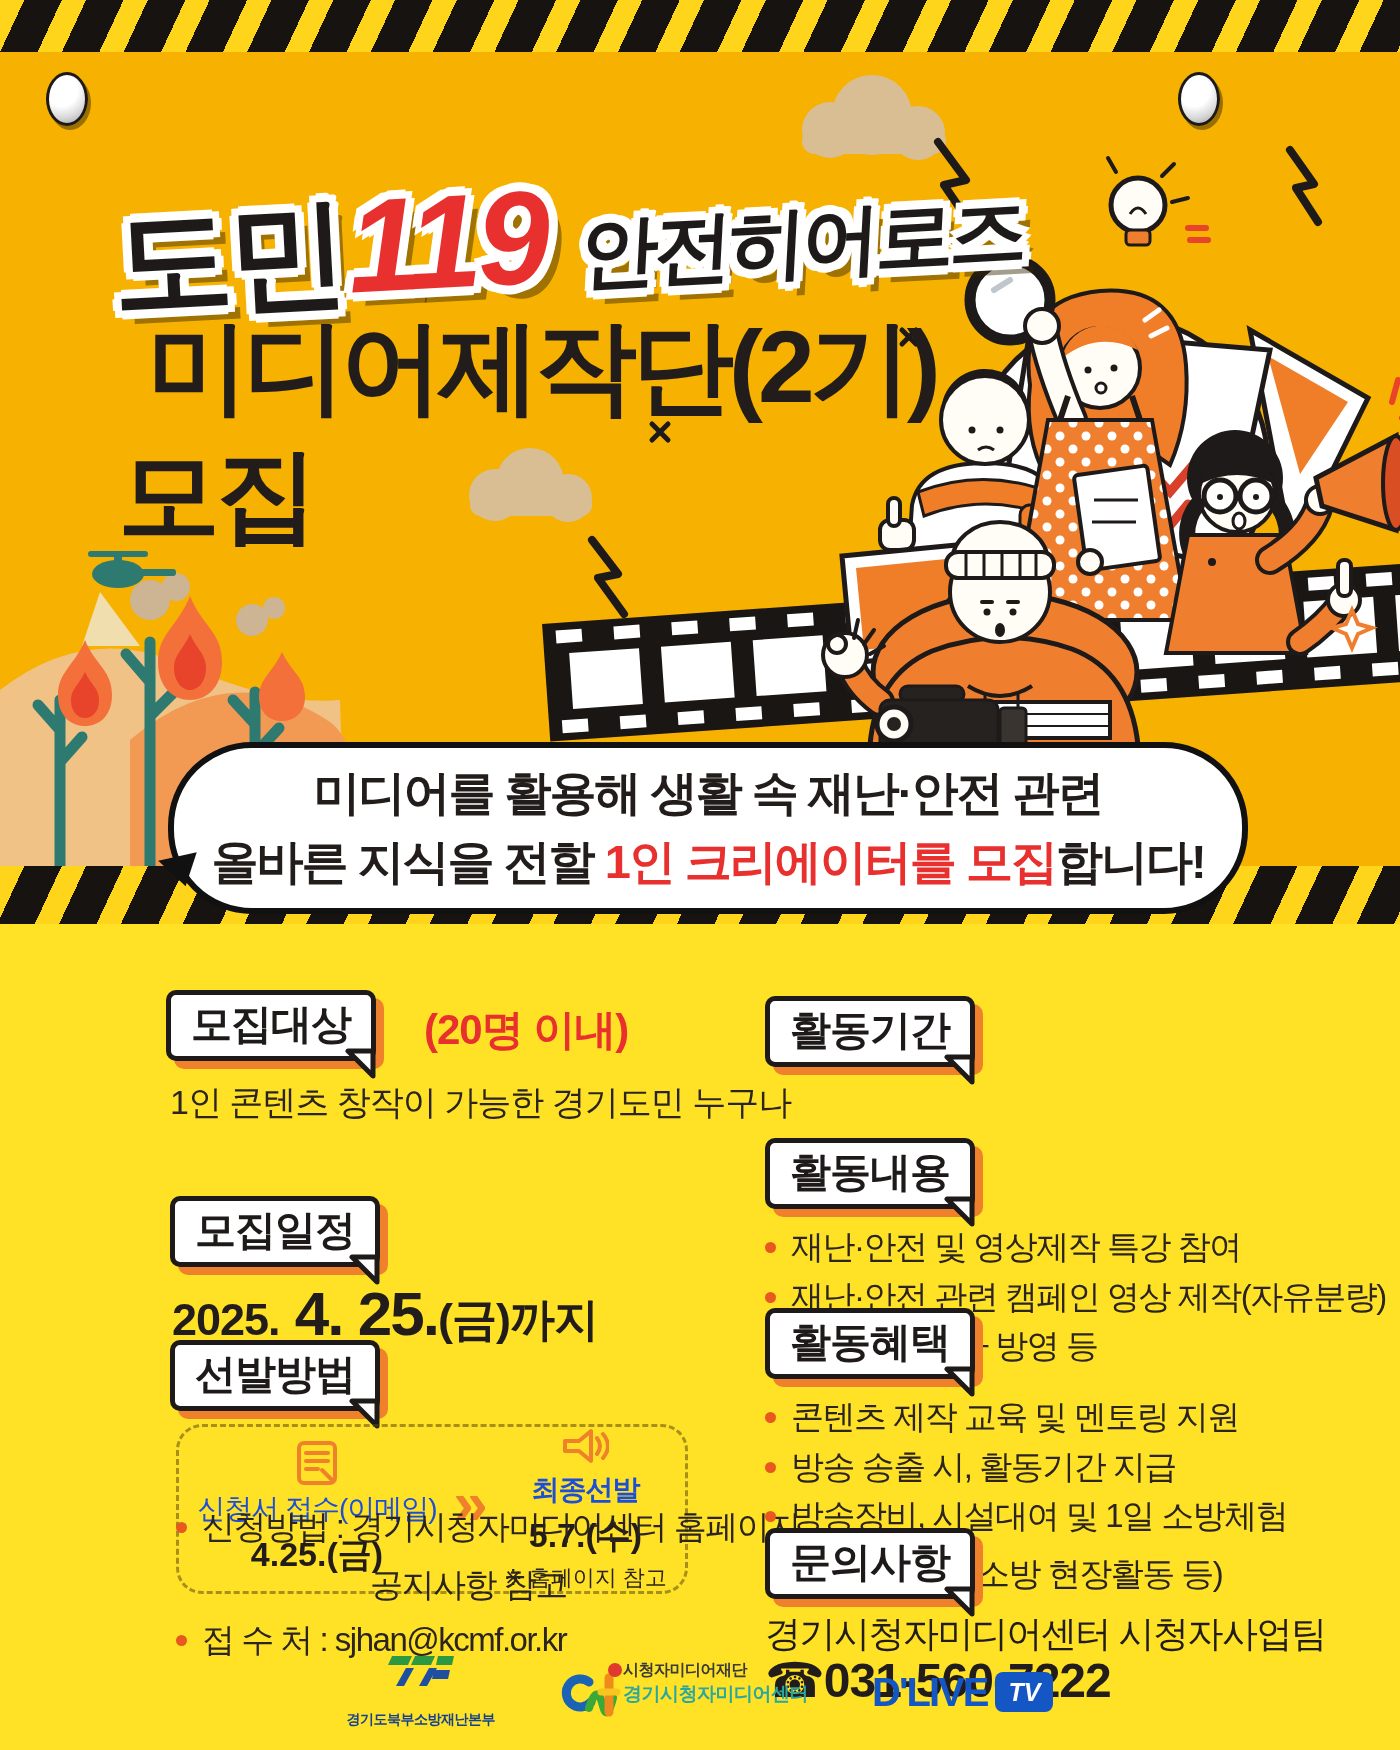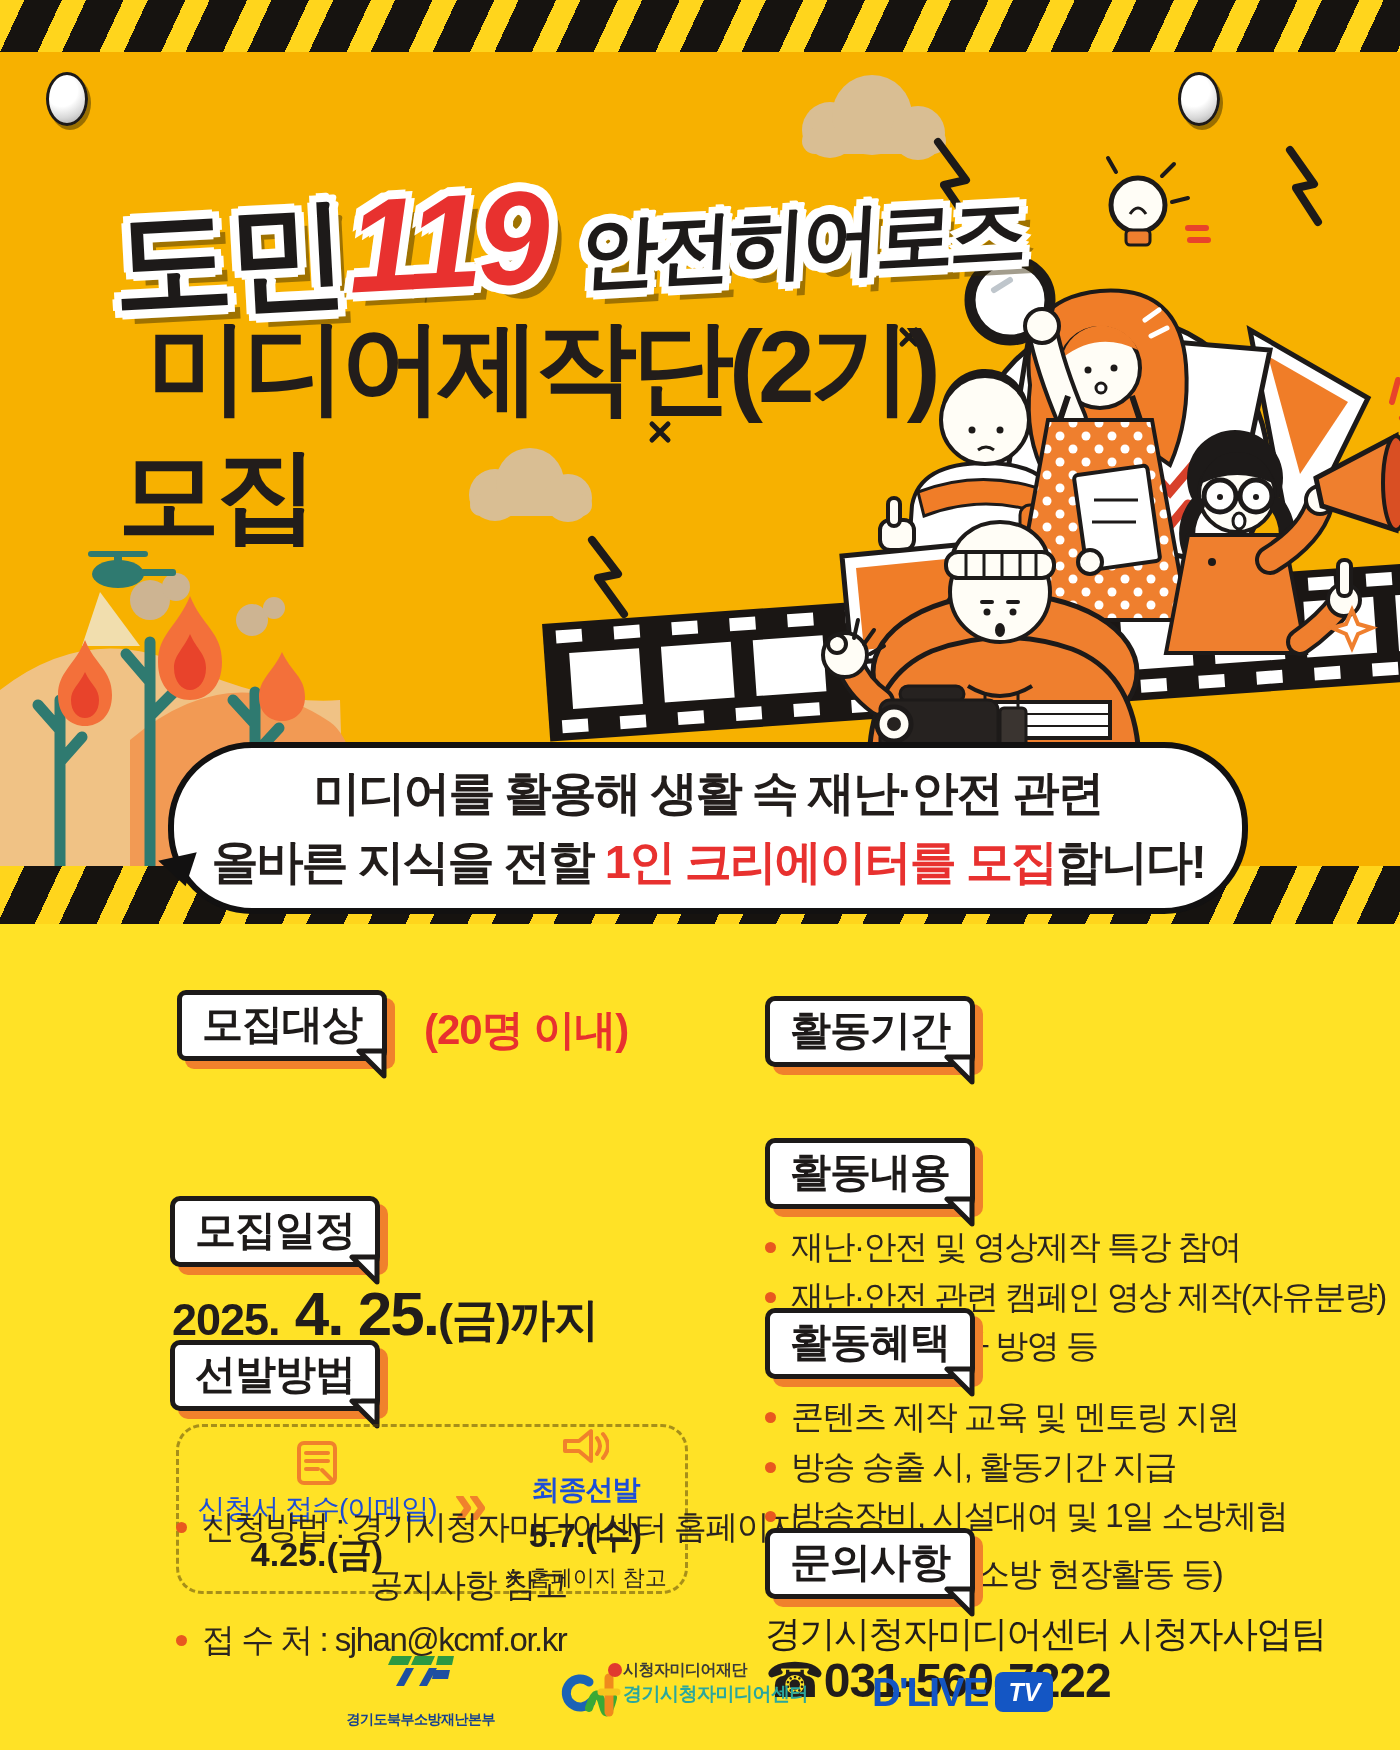--- a/index.html
+++ b/index.html
@@ -306,27 +306,28 @@
   <div class="headline2">미디어제작단(2기)</div>
   <div class="headline3">모집</div>
 
   <div class="banner">
     <div class="bl">미디어를 활용해 생활 속 재난·안전 관련</div>
     <div class="bl">
       <span>올바른 지식을 전할 </span><span class="red">1인 크리에이터를 모집</span><span>합니다!</span>
     </div>
   </div>
 
-  <div class="label" style="left:177px;top:990px;border-radius:9px;">
+  <div class="label" style="left:166px;top:990px;">
     <span>모집대상</span>
     <svg class="fold" viewBox="0 0 32 32">
         <path d="M3 3 H28 V28 Z" fill="#fff" stroke="#1D1A19" stroke-width="5" stroke-linejoin="round"></path>
       </svg>
   </div>
   <div class="badge-red" style="left:424px;top:1002px;">(20명 이내)</div>
+  <div class="body-text" style="left:170px;top:1080px;">1인 콘텐츠 창작이 가능한 경기도민 누구나</div>
 
   <div class="label" style="left:170px;top:1196px;">
     <span>모집일정</span>
     <svg class="fold" viewBox="0 0 32 32">
         <path d="M3 3 H28 V28 Z" fill="#fff" stroke="#1D1A19" stroke-width="5" stroke-linejoin="round"></path>
       </svg>
   </div>
   <div class="date-line" style="left:172px;top:1278px;">
     <span class="n">2025.</span><span class="b"> 4. 25.</span><span class="n">(금)까지</span>
   </div>

